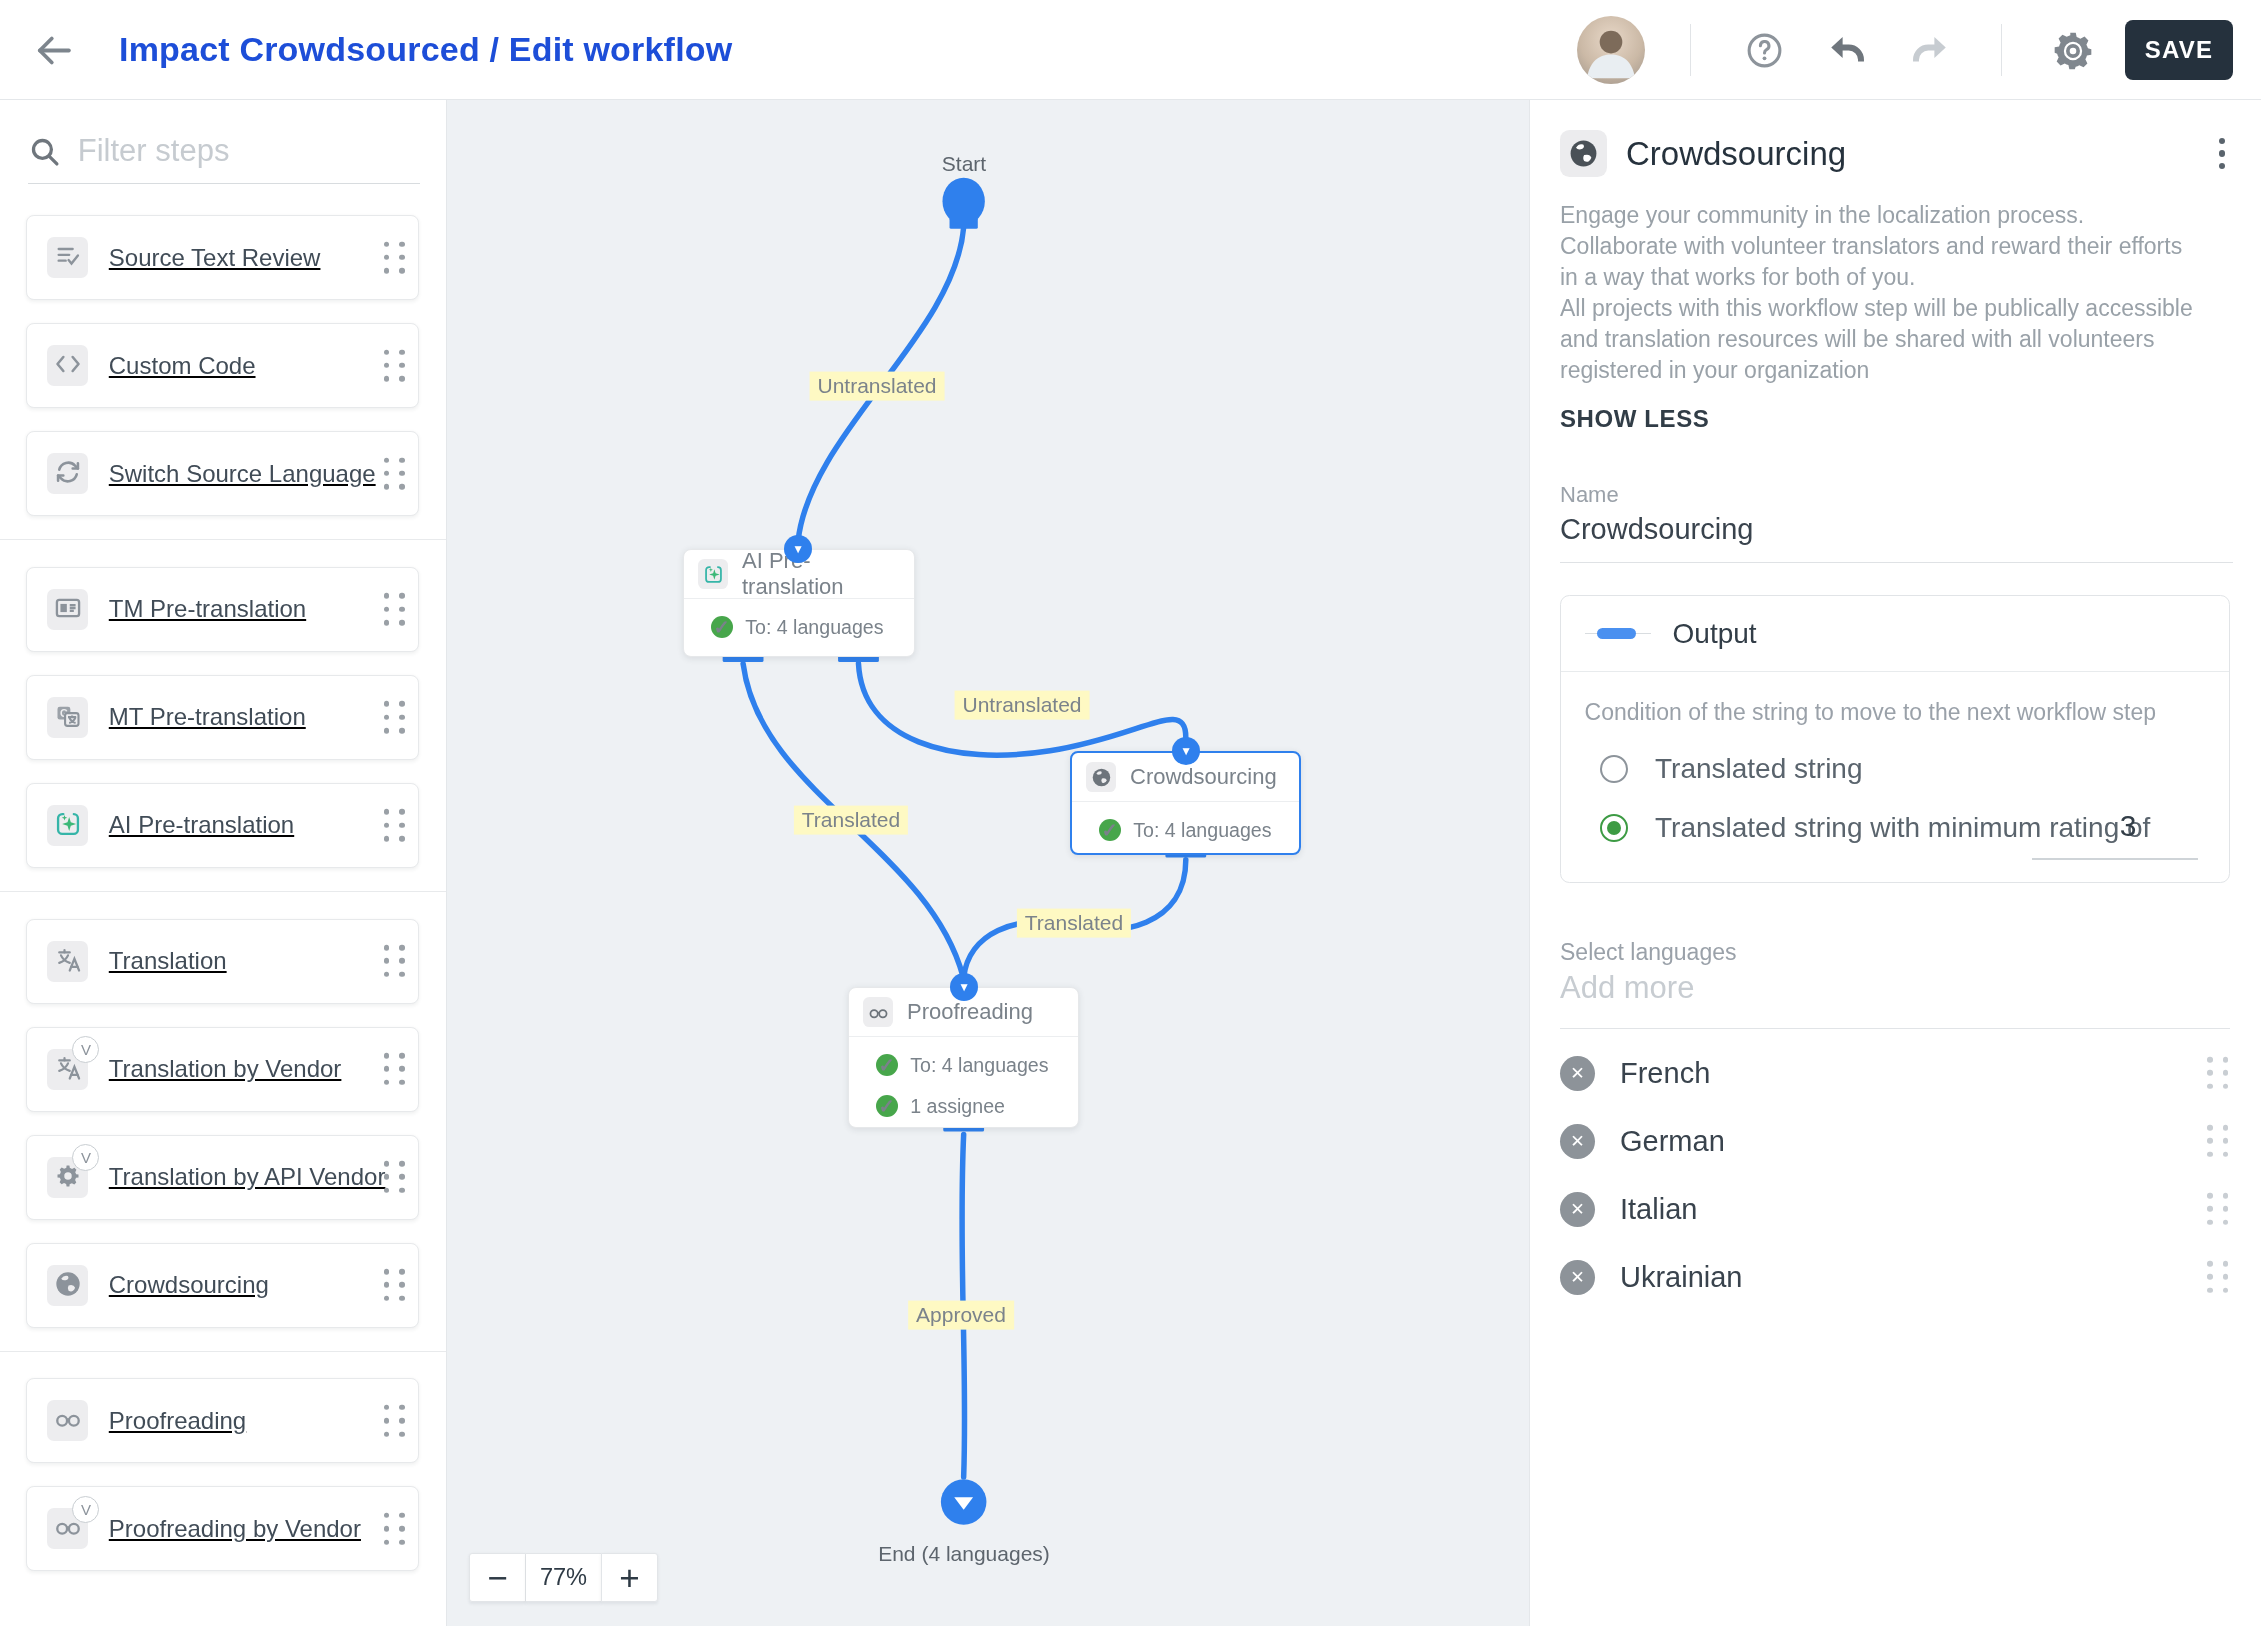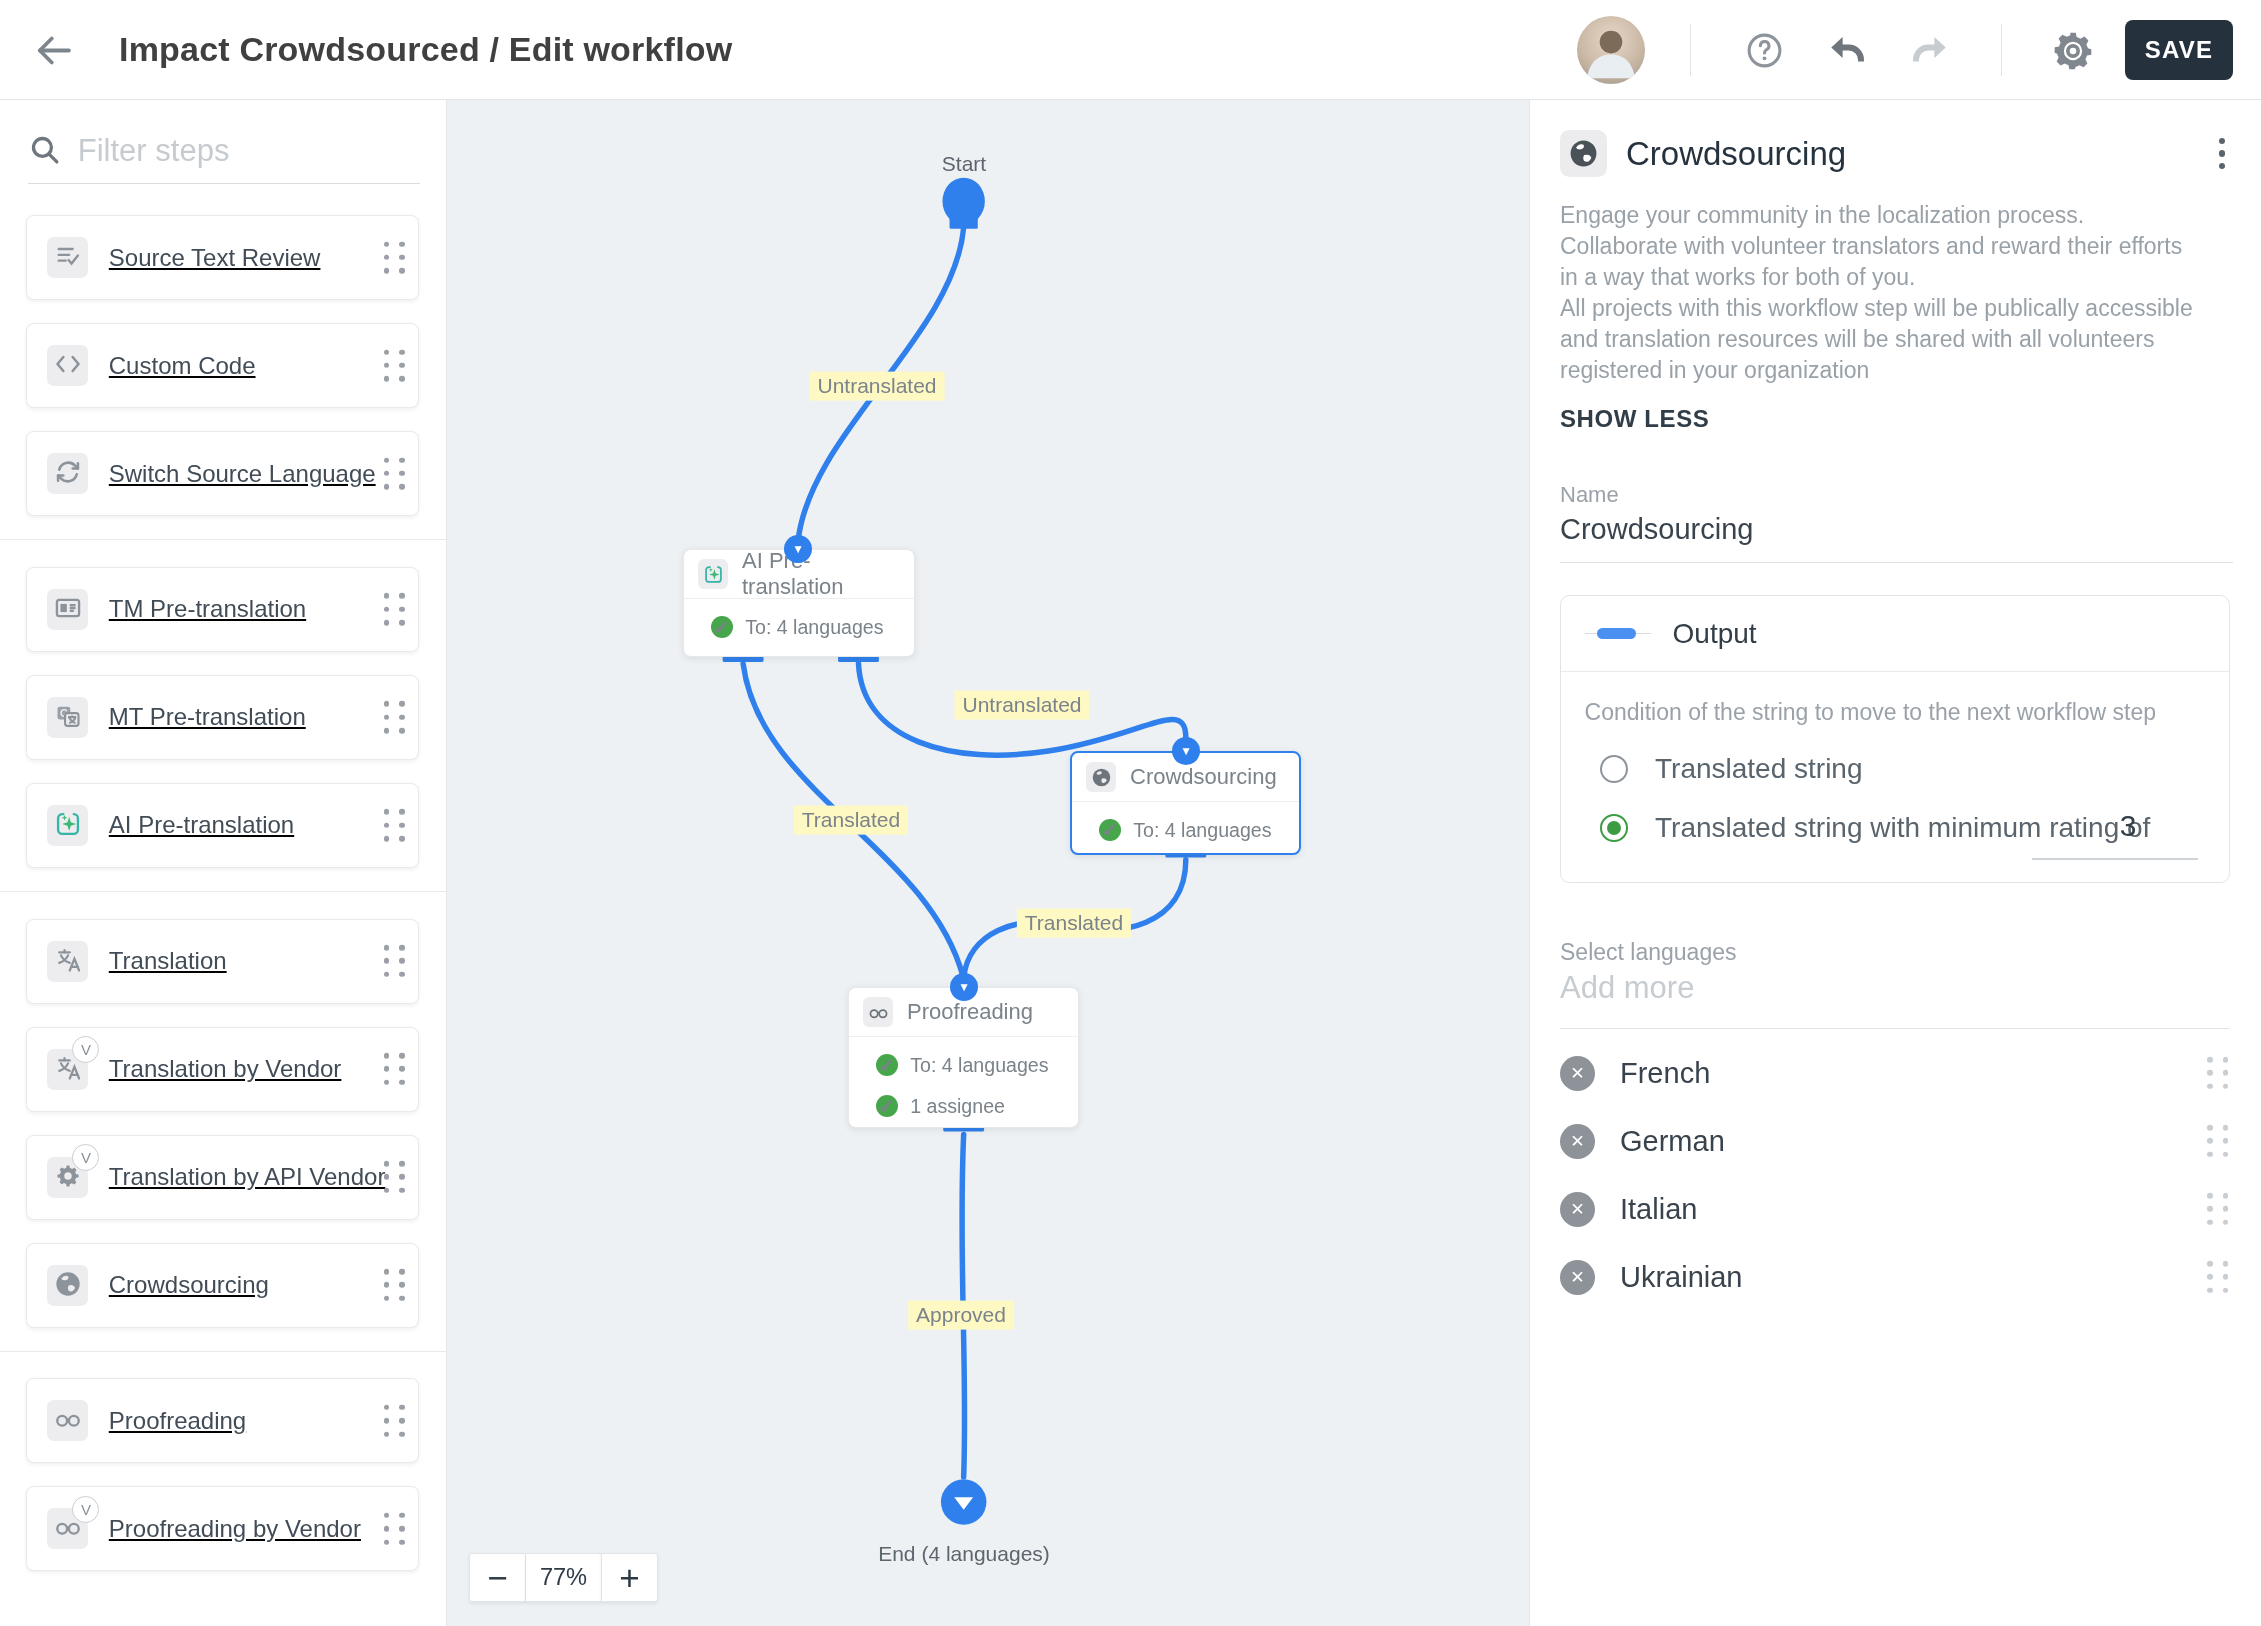--- a/index.html
+++ b/index.html
@@ -4,35 +4,35 @@
 <style>
   * { margin:0; padding:0; box-sizing:border-box; }
   html,body { width:2261px; height:1627px; overflow:hidden; background:#fff;
               font-family:"Liberation Sans", sans-serif; }
   #app { position:relative; width:2261px; height:1627px; background:#eef1f4; }
 
   
   .topbar { position:absolute; left:0; top:0; width:2261px; height:100px; background:#fff;
             border-bottom:0.8px solid #e4e7ea; z-index:30; }
   .back-btn { position:absolute; left:33px; top:30px; width:41px; height:41px; color:#7d858d; cursor:pointer; }
-  .page-title { position:absolute; left:119px; top:30px; font-size:34px; font-weight:700; color:#404040; letter-spacing:0.2px; }
+  .page-title { position:absolute; left:119px; top:30px; font-size:34px; font-weight:700; color:#1d4ed8; letter-spacing:0.2px; }
   .avatar { position:absolute; left:1577px; top:15.7px; width:68px; height:68px; border-radius:50%;
             background:radial-gradient(circle at 50% 35%, #e8d8c8 0%, #cbb9a6 55%, #9b9187 100%); overflow:hidden; }
   .avatar svg { width:100%; height:100%; }
   .tb-sep { position:absolute; top:23.6px; width:0.8px; height:52px; background:#e1e4e7; }
   .tb-icon { position:absolute; top:27px; width:47px; height:47px; display:flex; align-items:center; justify-content:center; cursor:pointer; }
   .save-btn { position:absolute; left:2125px; top:19.6px; width:108px; height:60px; background:#25313d; color:#fff;
               border:none; border-radius:7.9px; font-size:24px; font-weight:600; letter-spacing:1.2px;
               font-family:"Liberation Sans",sans-serif; cursor:pointer; }
 
   
   .sidebar { position:absolute; left:0; top:100px; width:447px; bottom:0; background:#fff;
              border-right:0.8px solid #e4e7ea; overflow:hidden; z-index:20; }
   .sb-title { margin:28px 0 0 27.5px; font-size:38px; font-weight:700; color:#222f3a; }
-  .sb-filter { display:flex; align-items:flex-start; margin:33px 26px 0 27.5px; border-bottom:1.6px solid #d8dcdf; padding-bottom:14px; }
+  .sb-filter { display:flex; align-items:center; margin:33px 26px 0 27.5px; border-bottom:1.6px solid #d8dcdf; padding-bottom:14px; }
   .sb-filter .sicon { width:33px; height:33px; color:#6f767d; flex:0 0 auto; }
   .sb-filter input { border:none; outline:none; margin-left:17.3px; font-size:31px; color:#55606a; width:100%;
                      font-family:"Liberation Sans",sans-serif; }
   .sb-filter input::placeholder { color:#c6cbd0; }
   .sb-cards { margin-top:31px; }
   .step-card { position:relative; width:393px; height:85px; margin:0 0 23px 26px; background:#fff;
                border:0.8px solid #e7e9eb; border-radius:7.9px; box-shadow:0 1.6px 3.9px rgba(40,50,60,.07);
                display:flex; align-items:center; cursor:grab;text-decoration:underline; }
   .step-icon-box { position:relative; width:41px; height:41px; margin-left:20.4px; background:#ededef; border-radius:7px;
                    display:flex; align-items:center; justify-content:center; color:#8c939b; flex:0 0 auto; }

